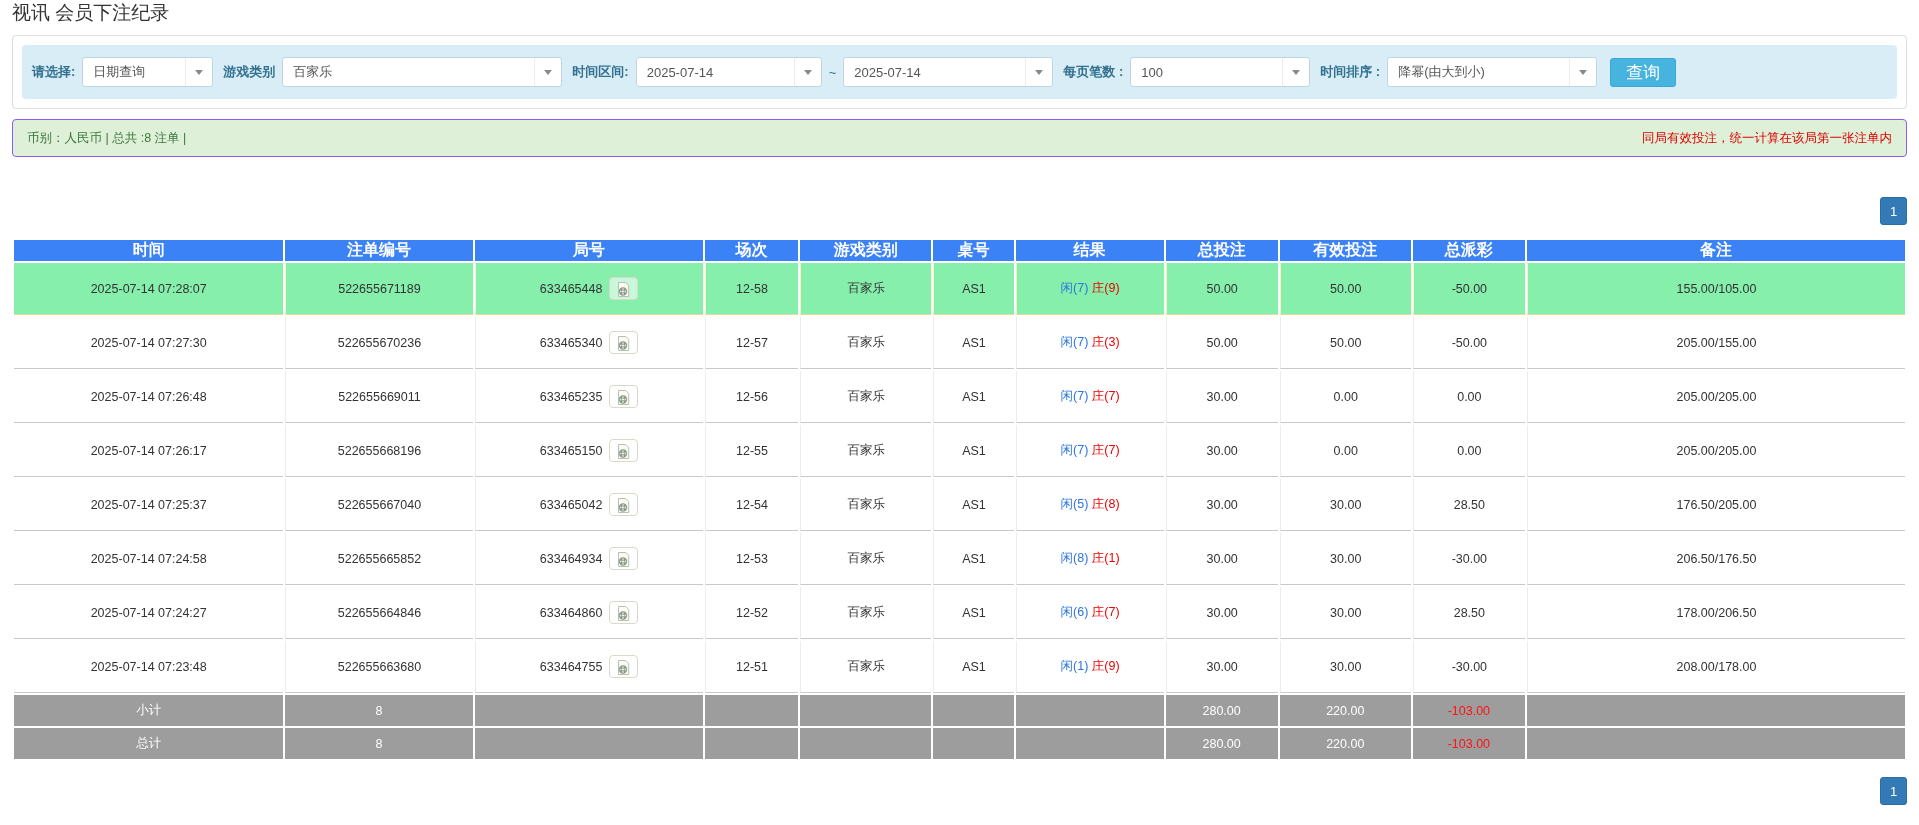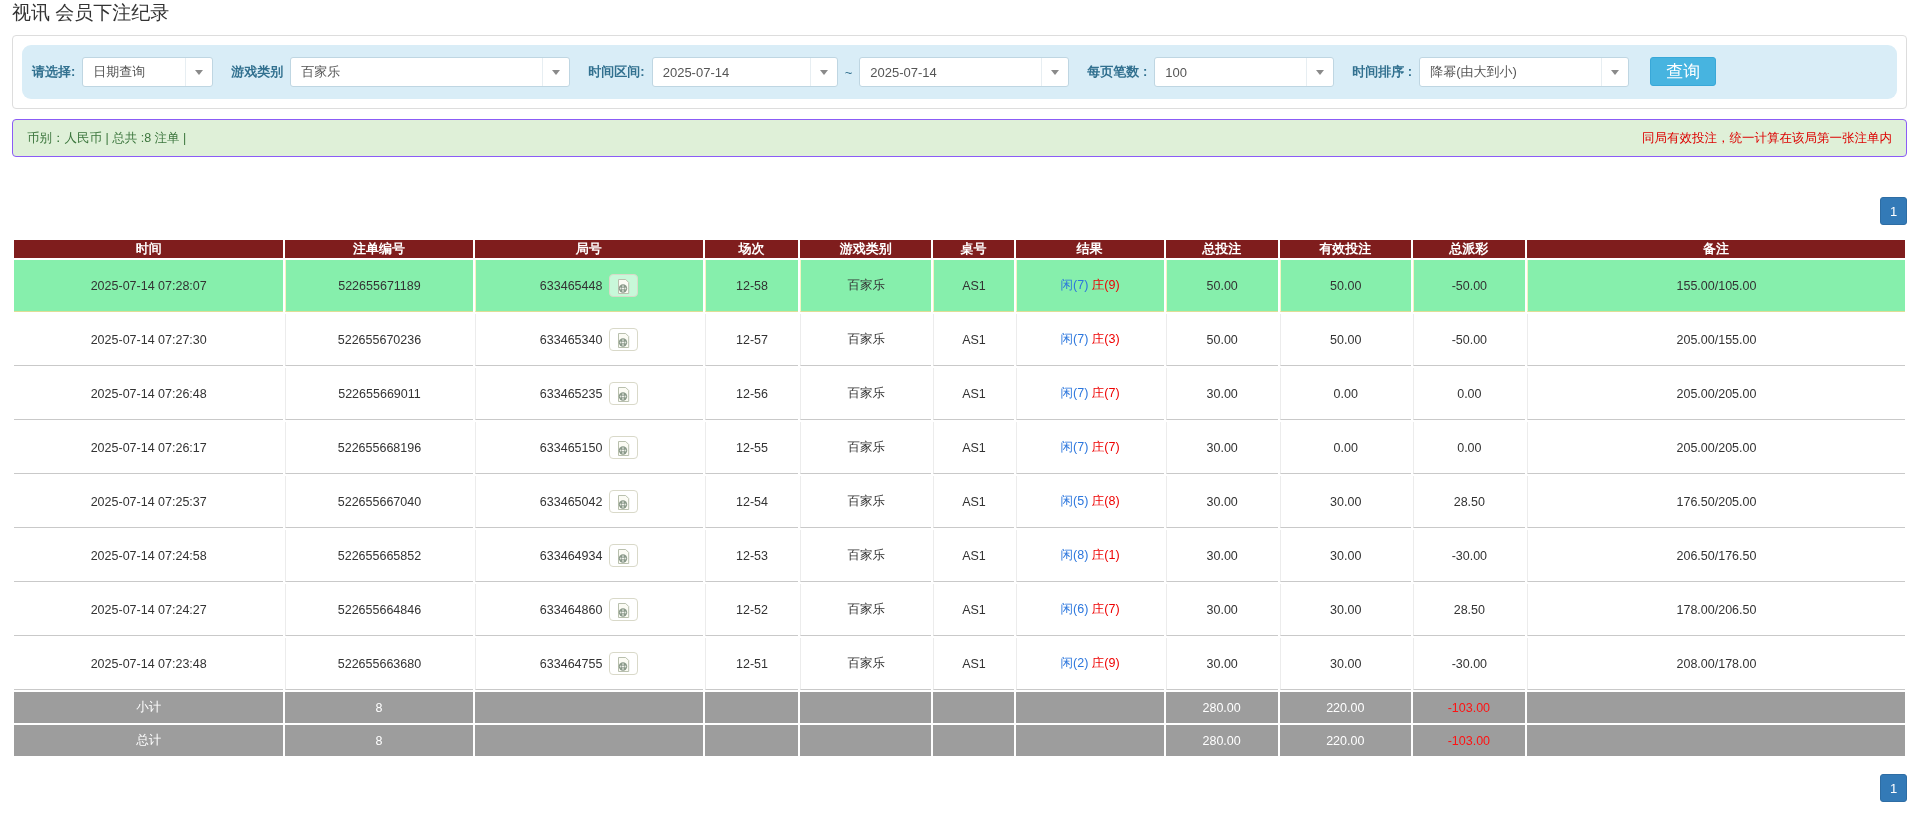--- a/index.html
+++ b/index.html
@@ -15,22 +15,22 @@
   .page-title {
     font-size:19px; font-weight:400; color:#333;
     margin:0 0 9px 0;
   }
 
   
   .filter-panel {
     border:1px solid #ddd; border-radius:4px; background:#fff; padding:9px;
   }
   .filter-bar {
-    background:#d9edf7; border-radius:9px;
-    display:flex; gap:18px;
+    background:#d9edf7; border-radius:4px;
+    display:flex; align-items:center; gap:10px;
     padding:12px 10px; min-height:54px;
   }
   .filter-group { display:flex; align-items:center; gap:7px; }
   .filter-label {
     font-size:13px; font-weight:bold; color:#31708f; white-space:nowrap;
   }
   .select {
     display:flex; align-items:stretch; background:#fff;
     border:1px solid #bfd6e2; border-radius:3px; height:30px; cursor:pointer;
   }
@@ -78,21 +78,21 @@
     min-width:27px; height:28px; background:#337ab7; border:1px solid #2e6da4;
     color:#fff; font-size:13px; border-radius:3px; cursor:pointer; padding:0 8px;
     font-family:"Liberation Sans","DejaVu Sans",sans-serif;
   }
 
   
   table.bet-table {
     width:100%; border-collapse:separate; border-spacing:2px; table-layout:fixed;
   }
   .bet-table th {
-    background:#7f1d1d; color:#fff; font-size:13px; font-weight:bold;
+    background:#3b82f6; color:#fff; font-size:16px; font-weight:bold;
     height:16px; text-align:center; padding:0 2px;
     white-space:nowrap; overflow:hidden;
   }
   .bet-table tbody td {
     background:#fff; height:52px; text-align:center;
     font-size:12.5px; color:#333; padding:0 4px;
     border-bottom:1px solid #c9c9c9;
   }
   .bet-table tbody td + td { border-left:1px solid #ececec; }
   .bet-table tbody tr.hl td { background:#86efac; border-bottom-color:#dede96; border-left-color:#f4f4c2; }
@@ -399,21 +399,21 @@
                   <circle cx="8" cy="10.5" r="1.1" fill="#f2f2ee"></circle>
                   <circle cx="8" cy="8.1" r="0.9" fill="#dfe3da"></circle>
                   <circle cx="8" cy="12.9" r="0.9" fill="#dfe3da"></circle>
                   <circle cx="5.6" cy="10.5" r="0.9" fill="#dfe3da"></circle>
                   <circle cx="10.4" cy="10.5" r="0.9" fill="#dfe3da"></circle>
                 </svg></button>
             </span></td>
           <td>12-51</td>
           <td>百家乐</td>
           <td>AS1</td>
-          <td><span class="blue">闲(2)</span> <span class="red">庄(9)</span></td>
+          <td><span class="blue">闲(1)</span> <span class="red">庄(9)</span></td>
           <td class="blue link">30.00</td>
           <td>30.00</td>
           <td class="red">-30.00</td>
           <td>208.00/178.00</td>
         </tr>
       </tbody>
     <tfoot>
         <tr>
           <td>小计</td>
           <td>8</td>

